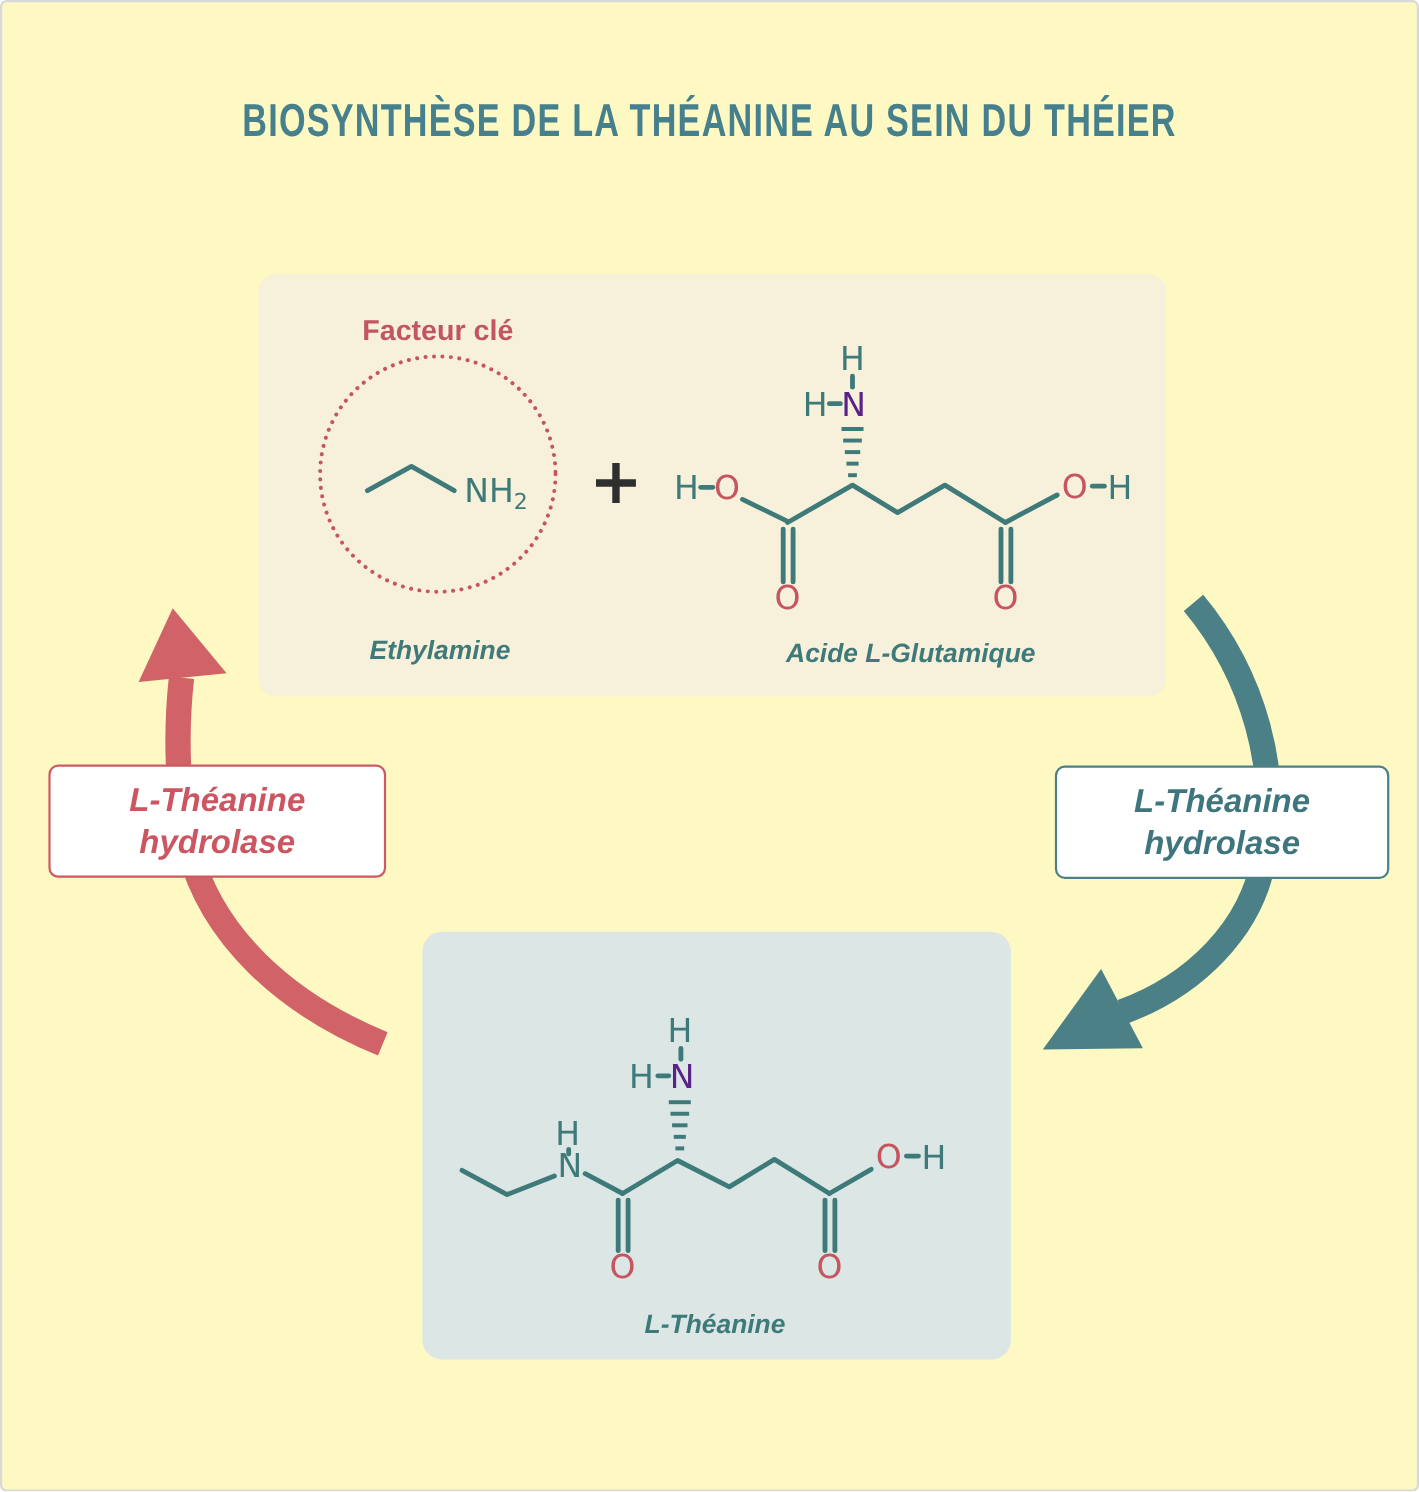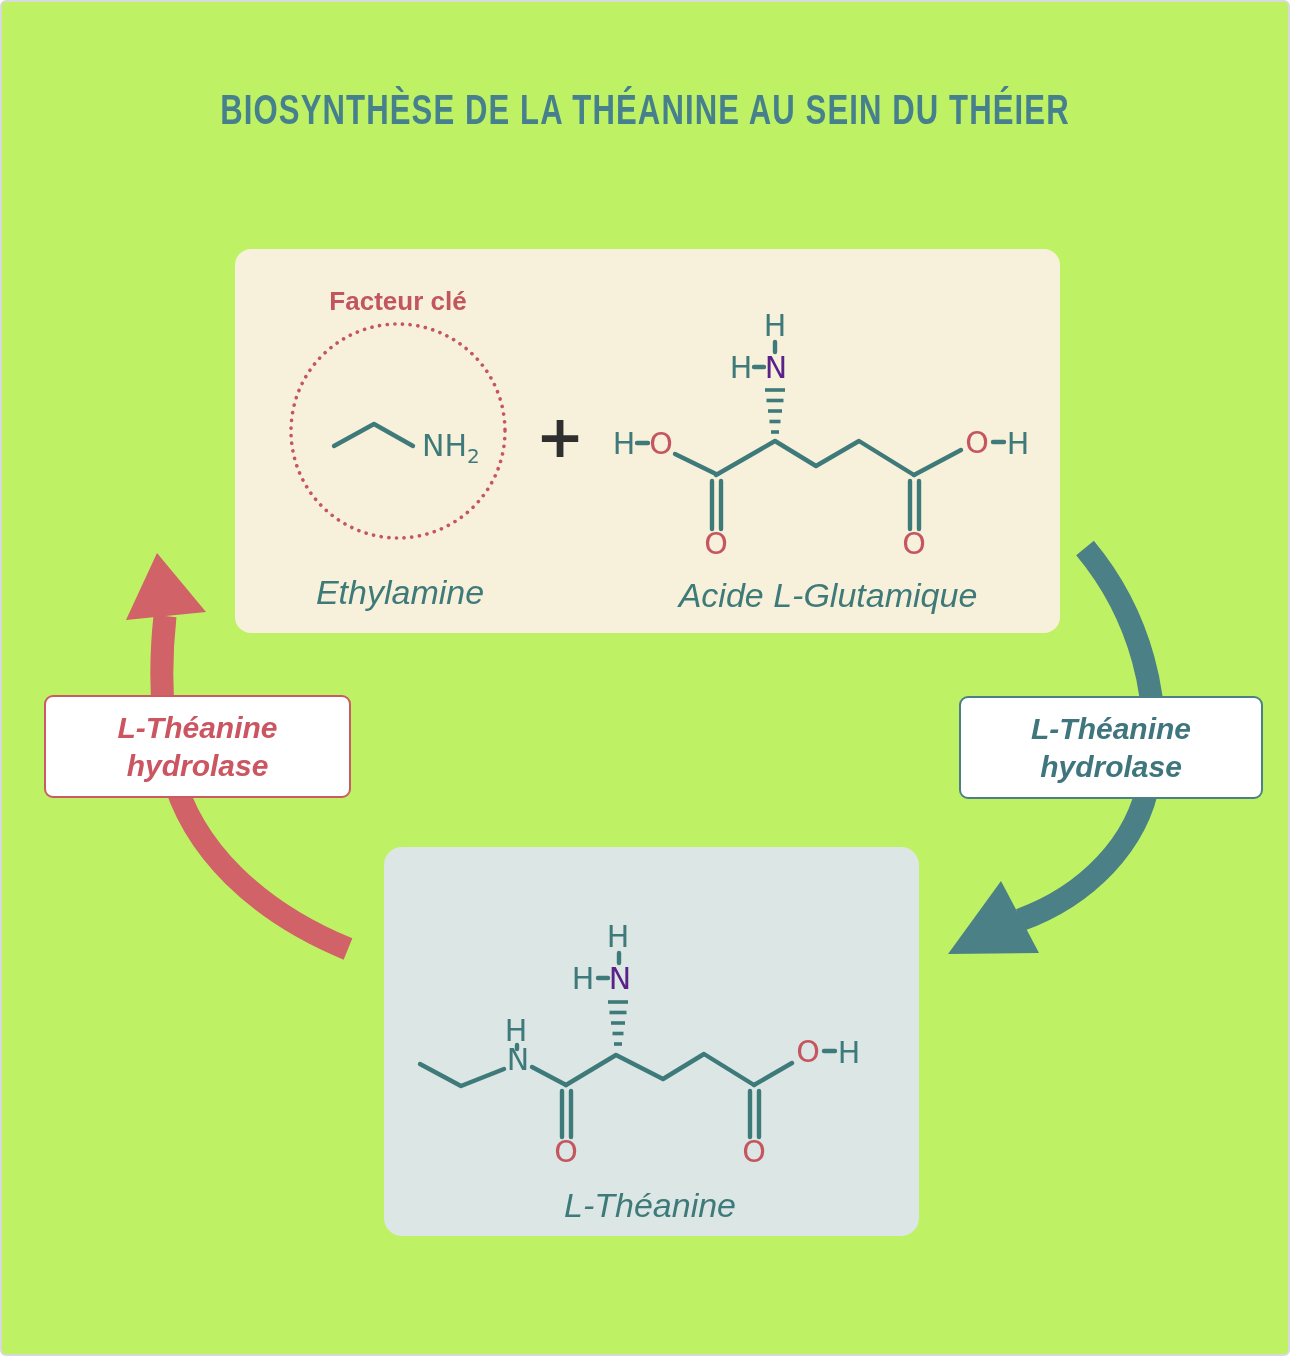--- a/index.html
+++ b/index.html
@@ -1,20 +1,20 @@
 <!DOCTYPE html>
 <html><head>
 <meta charset="utf-8">
 <style>
   html,body{margin:0;padding:0;background:#fff;}
   .canvas{
     position:relative;
     width:1290px;height:1356px;
     box-sizing:border-box;
-    background:#bef264;
+    background:#fef9c3;
     border:2px solid #d9d9d9;
     border-radius:6px;
     overflow:hidden;
     font-family:"Liberation Sans", sans-serif;
   }
   .title{
     position:absolute;left:50%;top:84px;
     transform:translateX(-50%) scaleX(0.74);
     transform-origin:center top;
     font-size:42px;font-weight:700;letter-spacing:1.5px;
@@ -34,21 +34,21 @@
     position:absolute;left:396px;top:299px;transform:translate(-50%,-50%);
     font-size:26px;font-weight:700;color:#C2565F;z-index:3;white-space:nowrap;
   }
   .plus{
     position:absolute;left:558px;top:435px;transform:translate(-50%,-50%);
     font-family:"DejaVu Sans", sans-serif;
     font-size:58px;font-weight:700;color:#2F2F2F;z-index:3;
   }
   .mol-label{
     position:absolute;transform:translate(-50%,-50%);
-    font-size:34px;font-weight:400;font-style:italic;color:#3E7A79;
+    font-size:24px;font-weight:700;font-style:italic;color:#3E7A79;
     z-index:3;white-space:nowrap;
   }
   .mol-label.ethylamine{left:398px;top:590px;}
   .mol-label.glutamic{left:826px;top:593px;text-align:center;}
   .mol-label.theanine{left:648px;top:1203px;}
   .enzyme-box{
     position:absolute;z-index:3;background:#ffffff;border-radius:9px;
     display:flex;flex-direction:column;justify-content:center;align-items:center;
     font-size:30px;font-weight:700;font-style:italic;line-height:38px;
     text-align:center;

